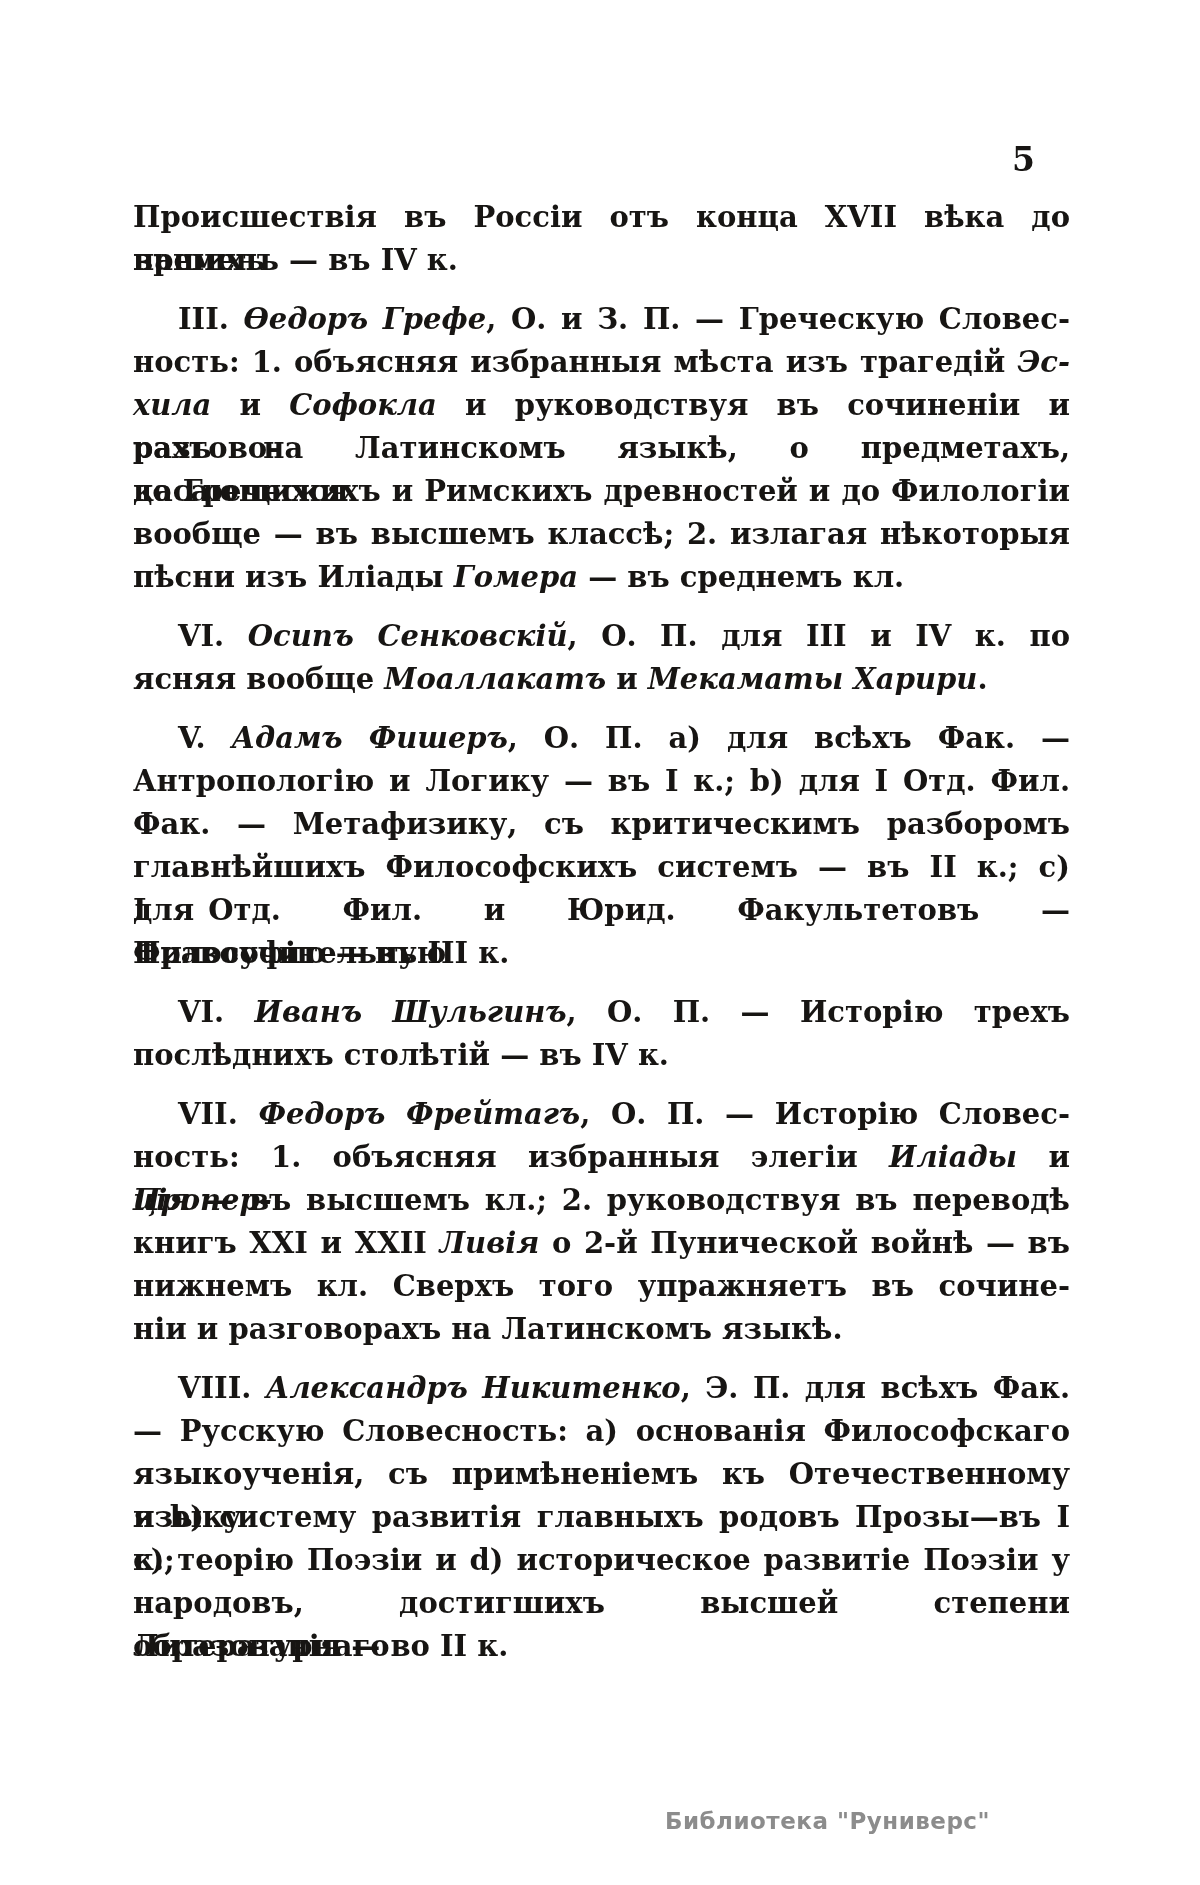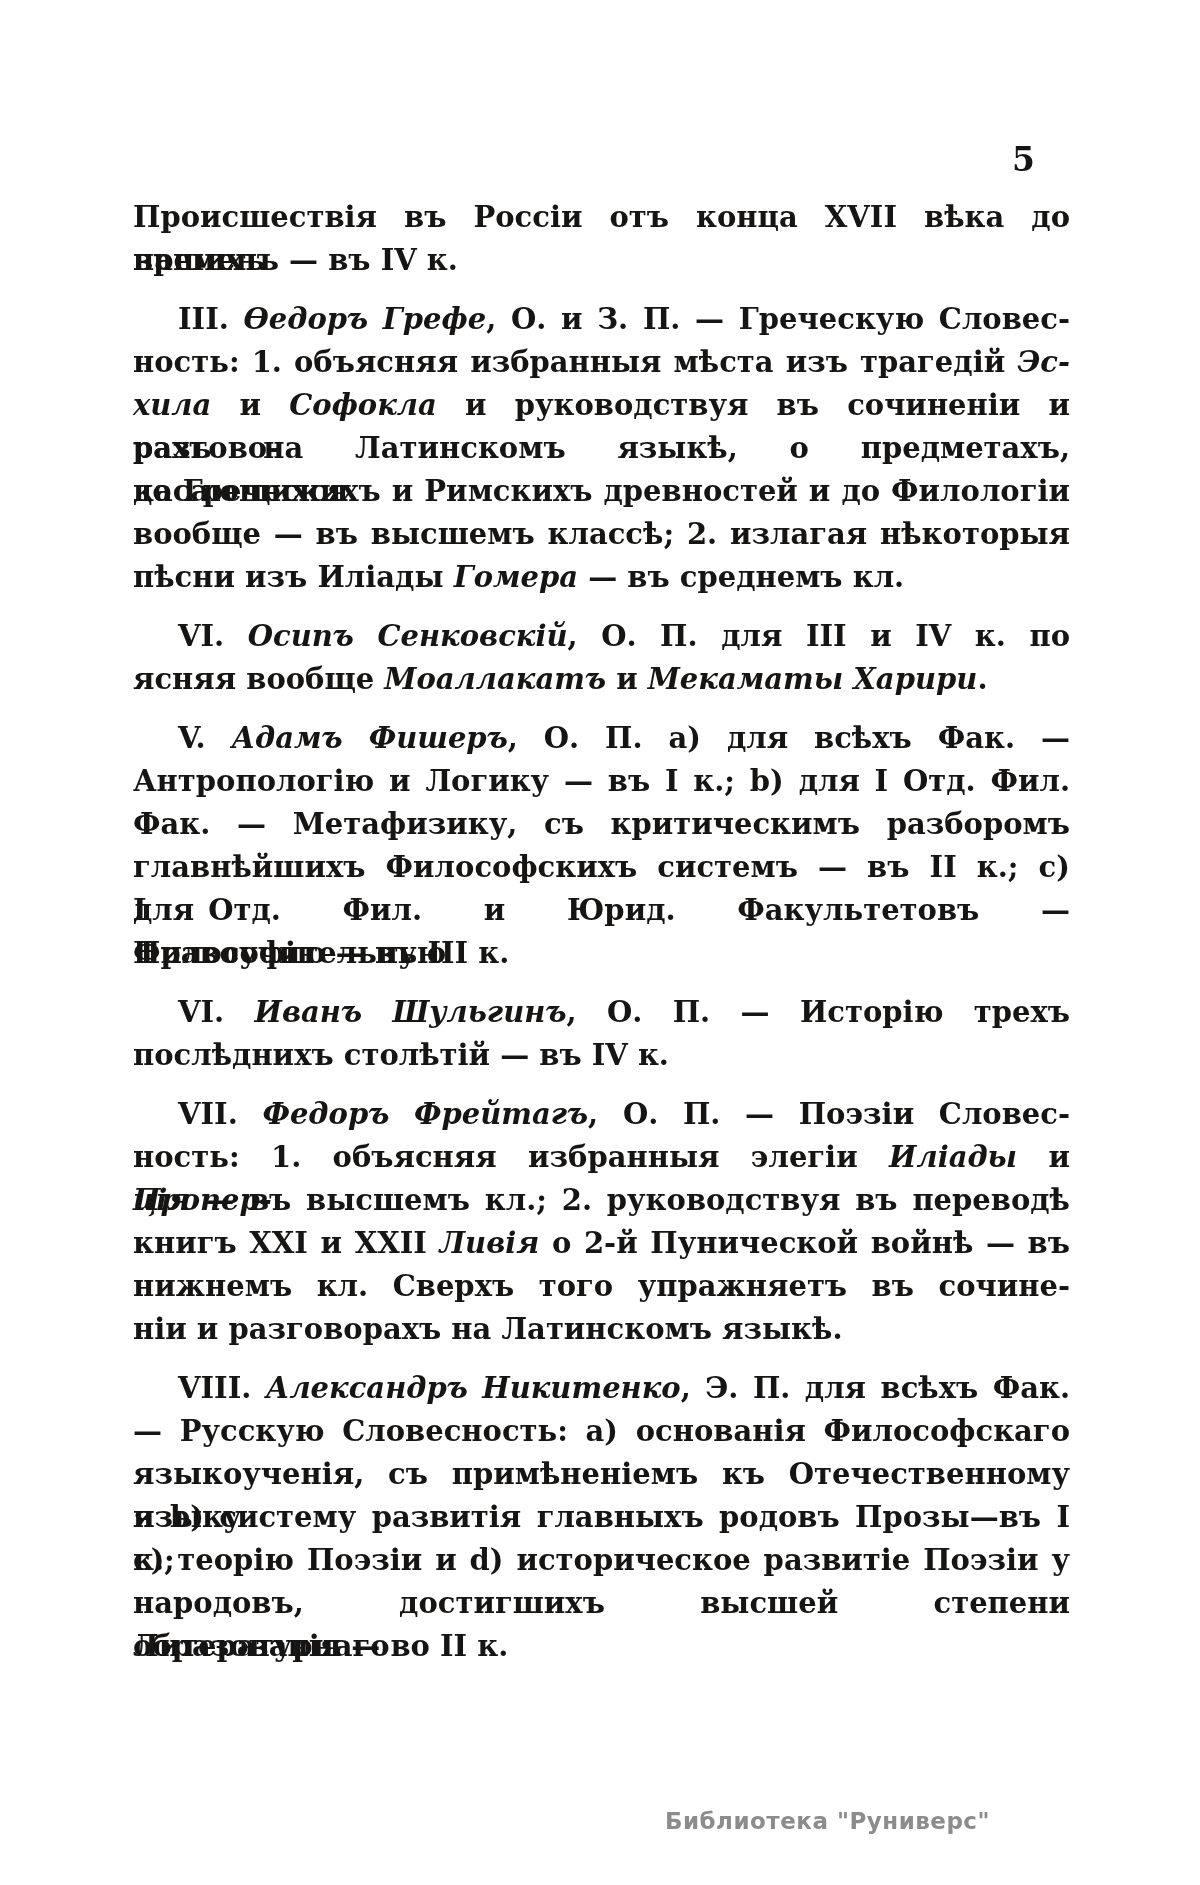--- a/index.html
+++ b/index.html
@@ -93,21 +93,21 @@
         <div class="line just"><span>Фак. — Метафизику, съ критическимъ разборомъ</span></div>
         <div class="line just"><span>главнѣйшихъ Философскихъ системъ — въ II к.; c) для</span></div>
         <div class="line just"><span>I Отд. Фил. и Юрид. Факультетовъ — Нравоучительную</span></div>
         <div class="line"><span>Философію — въ III к.</span></div>
       </div>
       <div class="para">
         <div class="line just indent"><span>VI. </span><span class="it">Иванъ Шульгинъ</span><span>, О. П. — Исторію трехъ</span></div>
         <div class="line"><span>послѣднихъ столѣтій — въ IV к.</span></div>
       </div>
       <div class="para">
-        <div class="line just indent"><span>VII. </span><span class="it">Федоръ Фрейтагъ</span><span>, О. П. — Поэзіи Словес-</span></div>
+        <div class="line just indent"><span>VII. </span><span class="it">Федоръ Фрейтагъ</span><span>, О. П. — Исторію Словес-</span></div>
         <div class="line just"><span>ность: 1. объясняя избранныя элегіи </span><span class="it">Иліады</span><span> и </span><span class="it">Пропер-</span></div>
         <div class="line just"><span class="it">ція</span><span> — въ высшемъ кл.; 2. руководствуя въ переводѣ</span></div>
         <div class="line just"><span>книгъ XXI и XXII </span><span class="it">Ливія</span><span> о 2-й Пунической войнѣ — въ</span></div>
         <div class="line just"><span>нижнемъ кл. Сверхъ того упражняетъ въ сочине-</span></div>
         <div class="line"><span>ніи и разговорахъ на Латинскомъ языкѣ.</span></div>
       </div>
       <div class="para">
         <div class="line just indent"><span>VIII. </span><span class="it">Александръ Никитенко</span><span>, Э. П. для всѣхъ Фак.</span></div>
         <div class="line just"><span>— Русскую Словесность: а) основанія Философскаго</span></div>
         <div class="line just"><span>языкоученія, съ примѣненіемъ къ Отечественному языку</span></div>

